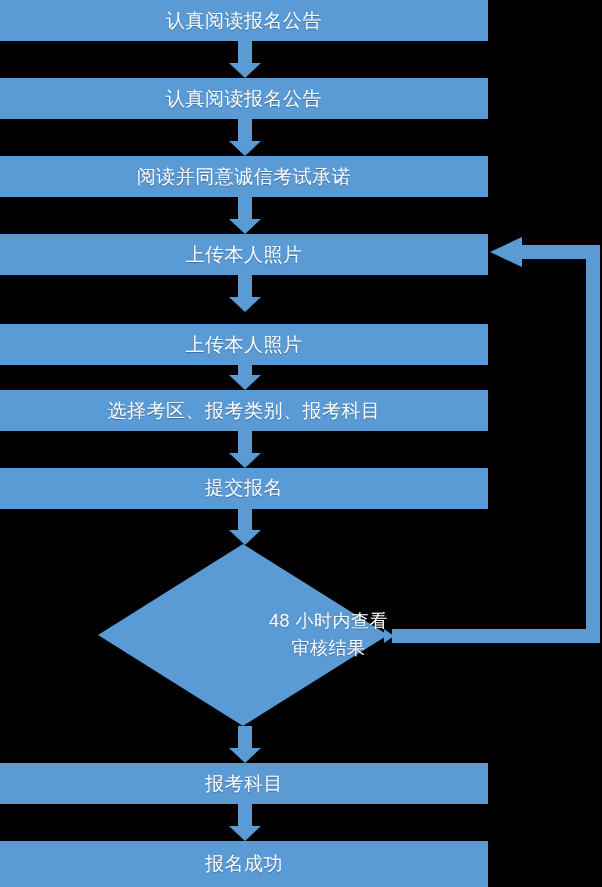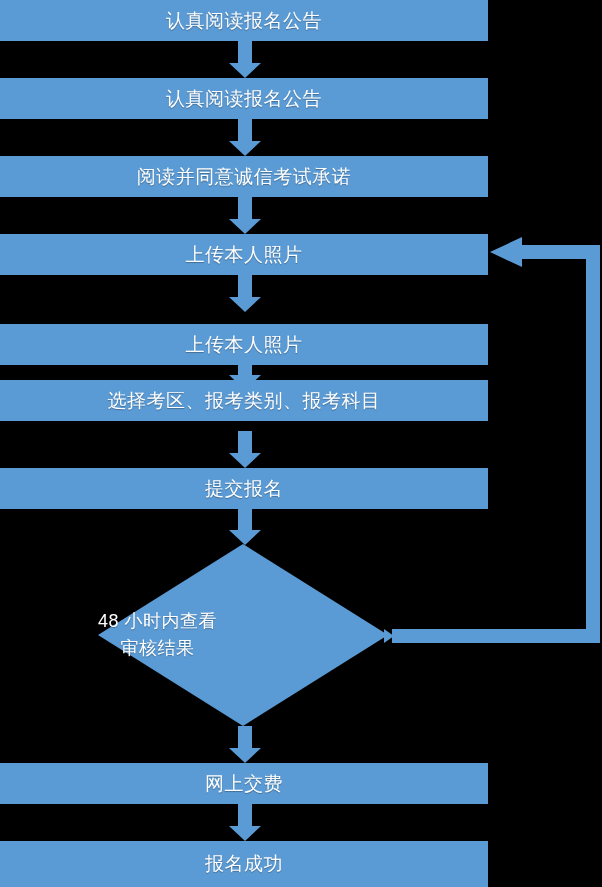--- a/index.html
+++ b/index.html
@@ -40,21 +40,21 @@
     text-shadow: 0 1px 1px rgba(0,0,0,0.30);
     font-weight: 400;
     user-select: none;
   }
 
   
   .node-diamond {
     position: absolute;
     display: flex;
     align-items: center;
-    justify-content: flex-start;
+    justify-content: flex-end;
   }
   .node-diamond .diamond-shape {
     position: absolute;
     inset: 0;
     background: #5B9BD5;
     clip-path: polygon(50% 0%, 100% 50%, 50% 100%, 0% 50%);
   }
   .node-diamond .label {
     position: relative;
     z-index: 2;
@@ -143,30 +143,30 @@
 
   <div class="node-box" style="top:312px;margin-top:12px;">
     <span class="label">上传本人照片</span>
   </div>
 
   <div class="arrow-down" style="left:229px; top:353px; height:37px;">
     <div class="shaft" style="height:22px;"></div>
     <div class="head" style="top:22px;"></div>
   </div>
 
-  <div class="node-box" style="top:380px;">
+  <div class="node-box" style="top:390px;">
     <span class="label">选择考区、报考类别、报考科目</span>
   </div>
 
   <div class="arrow-down" style="left:229px; top:431px; height:37px;">
     <div class="shaft" style="height:22px;"></div>
     <div class="head" style="top:22px;"></div>
   </div>
 
-  <div class="node-box" style="top:468px;">
+  <div class="node-box" style="top:468px;font-family:Liberation Mono, monospace;">
     <span class="label">提交报名</span>
   </div>
 
   <div class="arrow-down" style="left:229px; top:509px; height:36px;">
     <div class="shaft" style="height:21px;"></div>
     <div class="head" style="top:21px;"></div>
   </div>
 
   <div class="node-diamond" style="left:98px; top:544px; width:290px; height:182px;">
     <div class="diamond-shape"></div>
@@ -183,21 +183,21 @@
   <div class="loop-seg" style="left:516px; top:245px; width:84px; height:14px;"></div>
 
   <div class="loop-head-left" style="left:490px; top:237px; width:32px; height:30px;"></div>
 
   <div class="arrow-down" style="left:229px; top:726px; height:37px;">
     <div class="shaft" style="height:22px;"></div>
     <div class="head" style="top:22px;"></div>
   </div>
 
   <div class="node-box" style="top:763px;">
-    <span class="label">网上交费</span>
+    <span class="label">报考科目</span>
   </div>
 
   <div class="arrow-down" style="left:229px; top:804px; height:37px;">
     <div class="shaft" style="height:22px;"></div>
     <div class="head" style="top:22px;"></div>
   </div>
 
   <div class="node-box" style="top:841px; height:46px;">
     <span class="label">报名成功</span>
   </div>

